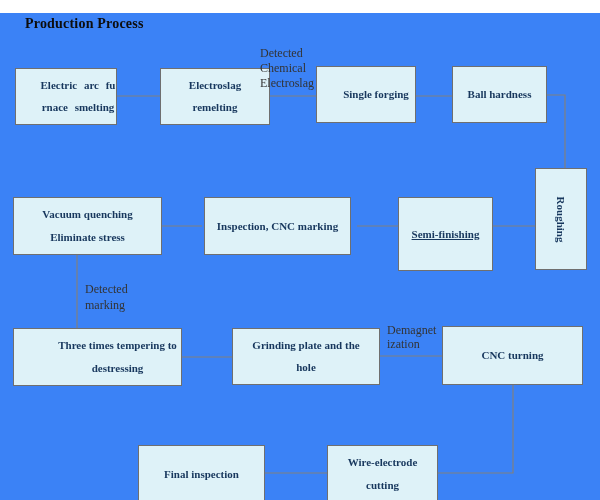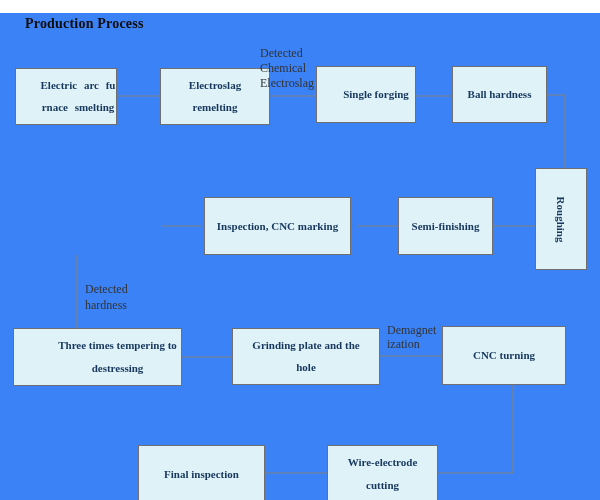--- a/index.html
+++ b/index.html
@@ -59,24 +59,24 @@
   }
   .note span { display: block; white-space: nowrap; }
   
   #b-electric   { left: 15px;  top: 55px;  width: 102px; height: 57px; padding-left: 24px; }
   #b-electroslag{ left: 160px; top: 55px;  width: 110px;  height: 57px; }
   #b-forging    { left: 316px; top: 53px;  width: 100px;  height: 57px; padding-left: 20px; }
   #b-annealing  { left: 452px; top: 53px;  width: 95px;  height: 57px; }
   #b-roughing   { left: 535px; top: 155px; width: 52px;  height: 102px; }
   #b-vacuum     { left: 13px;  top: 184px; width: 149px; height: 58px; }
   #b-inspection { left: 204px; top: 184px; width: 147px; height: 58px; }
-  #b-semi       { left: 398px; top: 184px; width: 95px;  height: 58px; }
+  #b-semi       { left: 398px; top: 184px; width: 95px;  height: 74px; text-decoration: underline; }
   #b-tempering  { left: 13px;  top: 315px; width: 169px; height: 58px; padding-left: 40px; }
   #b-grinding   { left: 232px; top: 315px; width: 148px; height: 57px; }
-  #b-turning    { left: 442px; top: 313px; width: 124px; height: 59px; }
+  #b-turning    { left: 442px; top: 313px; width: 141px; height: 59px; }
   #b-final      { left: 138px; top: 432px; width: 127px; height: 58px; }
   #b-wire       { left: 327px; top: 432px; width: 111px; height: 58px; }
   
   #n-detected { left: 260px; top: 33px;  line-height: 15px; }
   #n-hardness { left: 85px;  top: 268px; line-height: 16px; }
   #n-demag    { left: 387px; top: 310px; line-height: 14px; }
 </style>
 </head>
 <body>
 
@@ -114,20 +114,24 @@
   </div>
 
   <div class="node" id="b-annealing">
     <span>Ball hardness</span>
   </div>
 
   <div class="node rot" id="b-roughing">
     <span>Roughing</span>
   </div>
 
+  <div class="node" id="b-vacuum">
+    <span>Vacuum quenching</span>
+    <span>Eliminate stress</span>
+  </div>
 
   <div class="node" id="b-inspection">
     <span>Inspection, CNC marking</span>
   </div>
 
   <div class="node" id="b-semi">
     <span>Semi-finishing</span>
   </div>
 
   <div class="node" id="b-tempering">
@@ -154,21 +158,21 @@
   </div>
 
   <div class="note" id="n-detected">
     <span>Detected</span>
     <span>Chemical</span>
     <span>Electroslag</span>
   </div>
 
   <div class="note" id="n-hardness">
     <span>Detected</span>
-    <span>hardness</span>
+    <span>marking</span>
   </div>
 
   <div class="note" id="n-demag">
     <span>Demagnet</span>
     <span>ization</span>
   </div>
 
 </div>
 
 </body></html>

